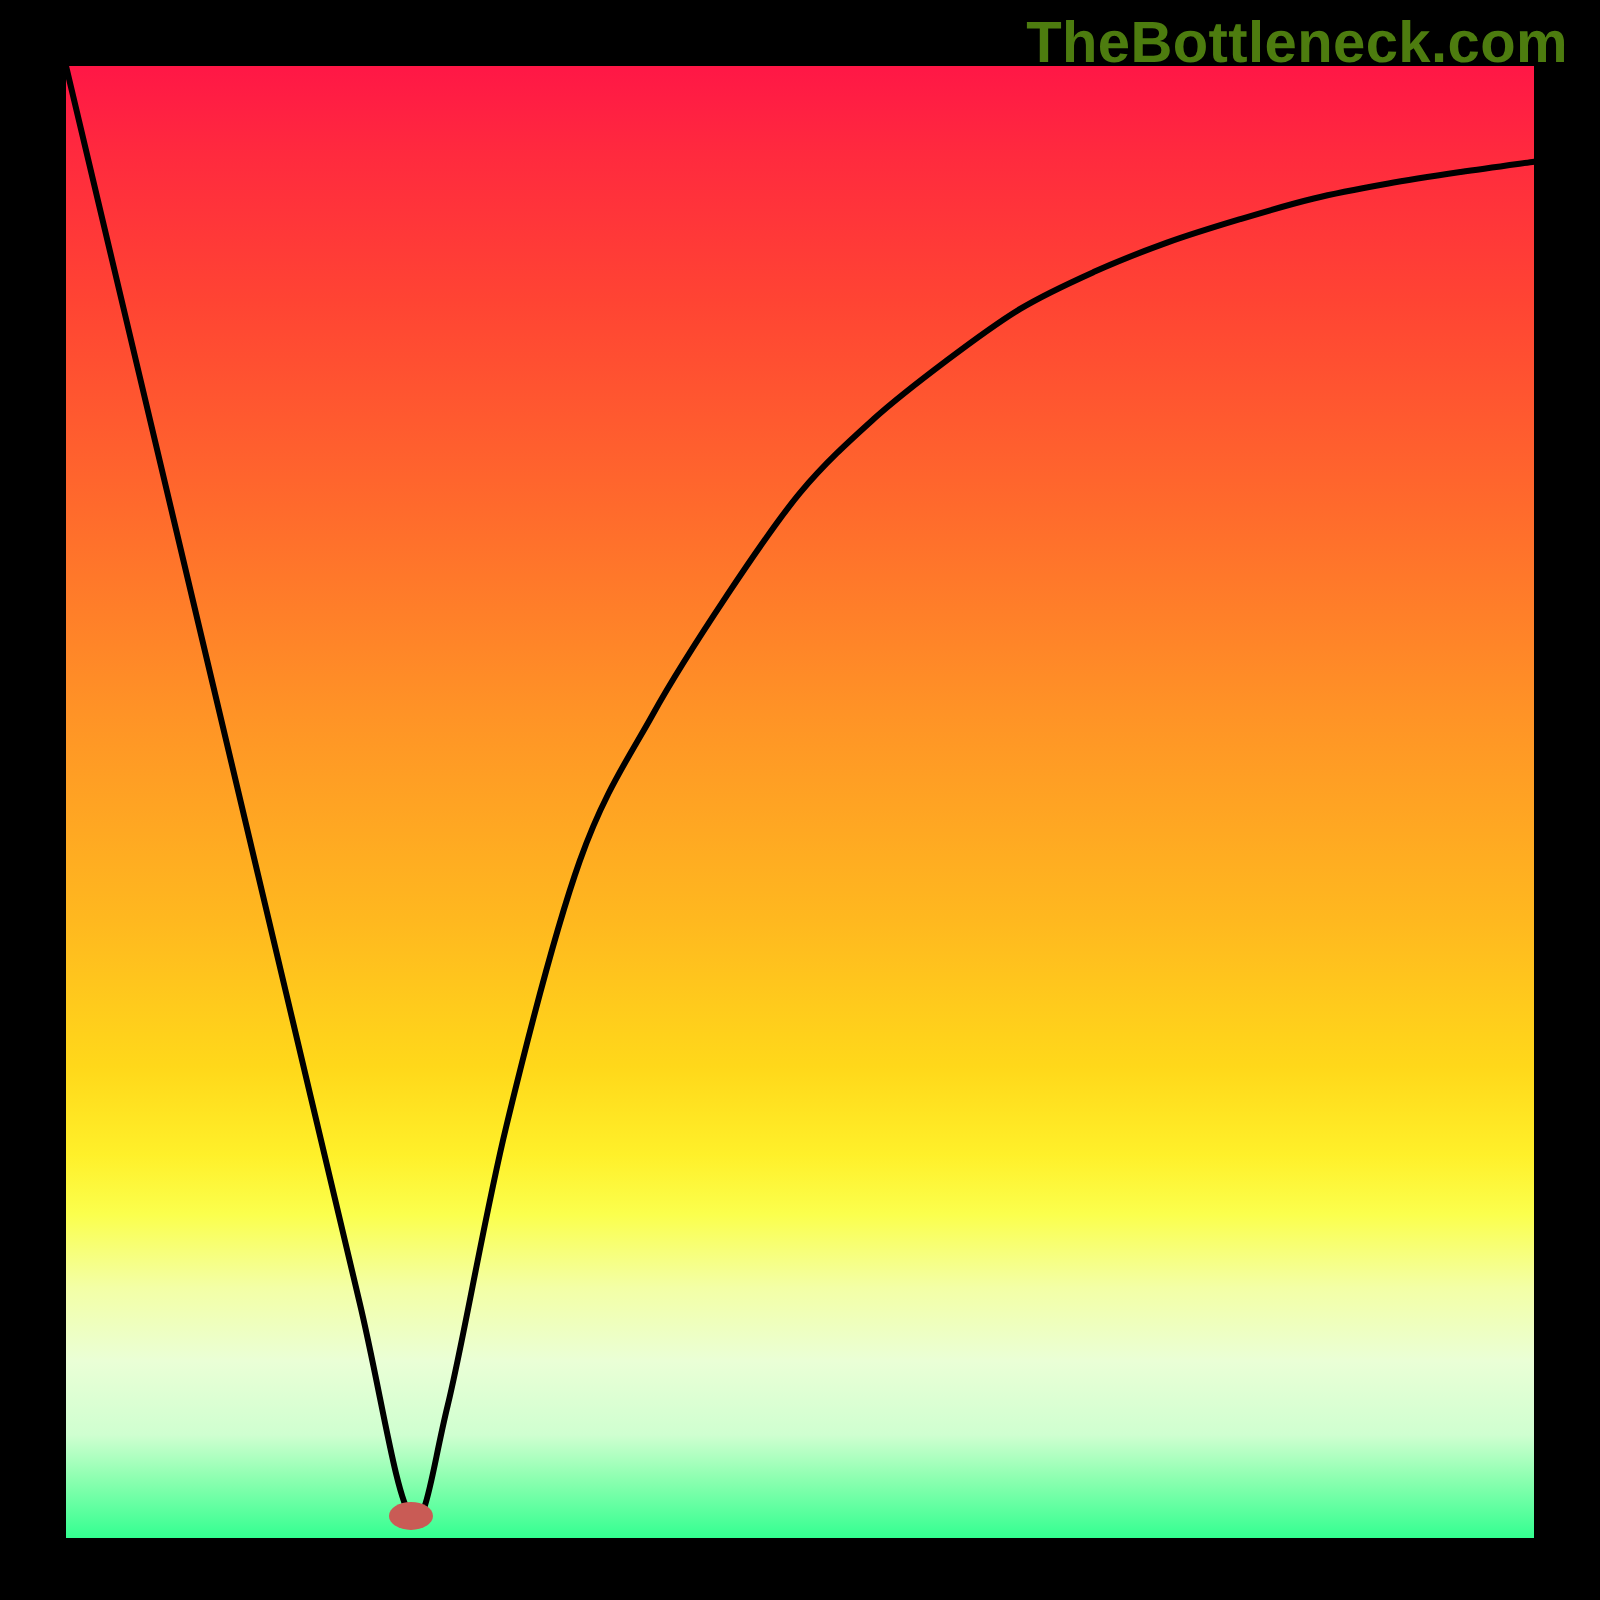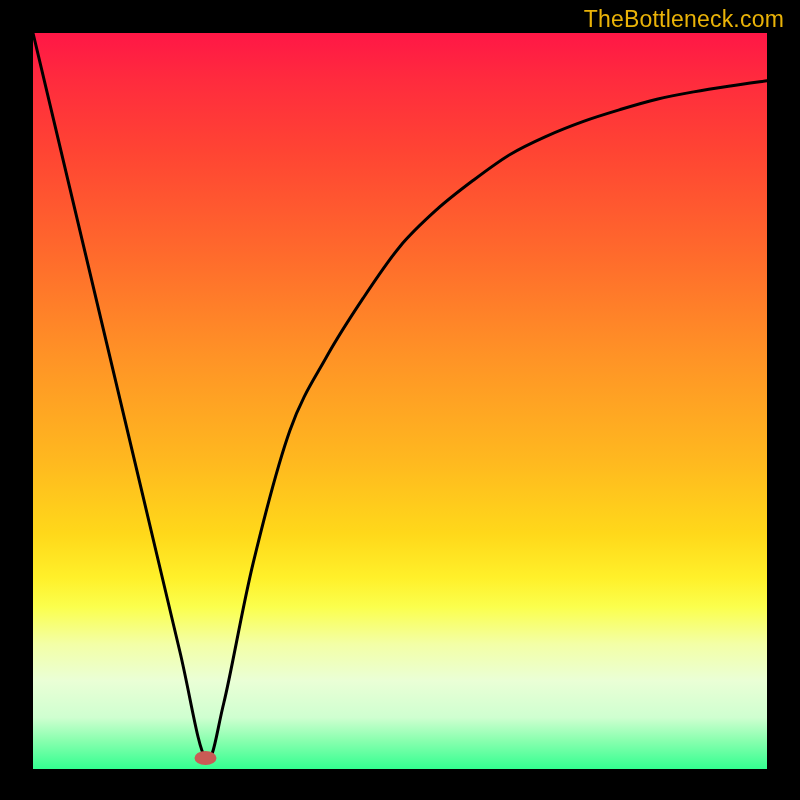--- a/index.html
+++ b/index.html
@@ -39,23 +39,23 @@
       #eaffd6 88%,
       #cfffd0 93%,
       #8cffb0 96%,
       #33ff90 100%
     );
   }
   .attrib {
     position: absolute;
     top: 6px;
     right: 16px;
-    color: #eab308;
-    font-size: 23px;
-    font-weight: 400;
+    color: #4d7c0f;
+    font-size: 29px;
+    font-weight: 700;
     letter-spacing: 0.2px;
   }
   .curve-svg {
     position: absolute;
     left: 0;
     top: 0;
     width: 734px;
     height: 736px;
     overflow: visible;
   }

